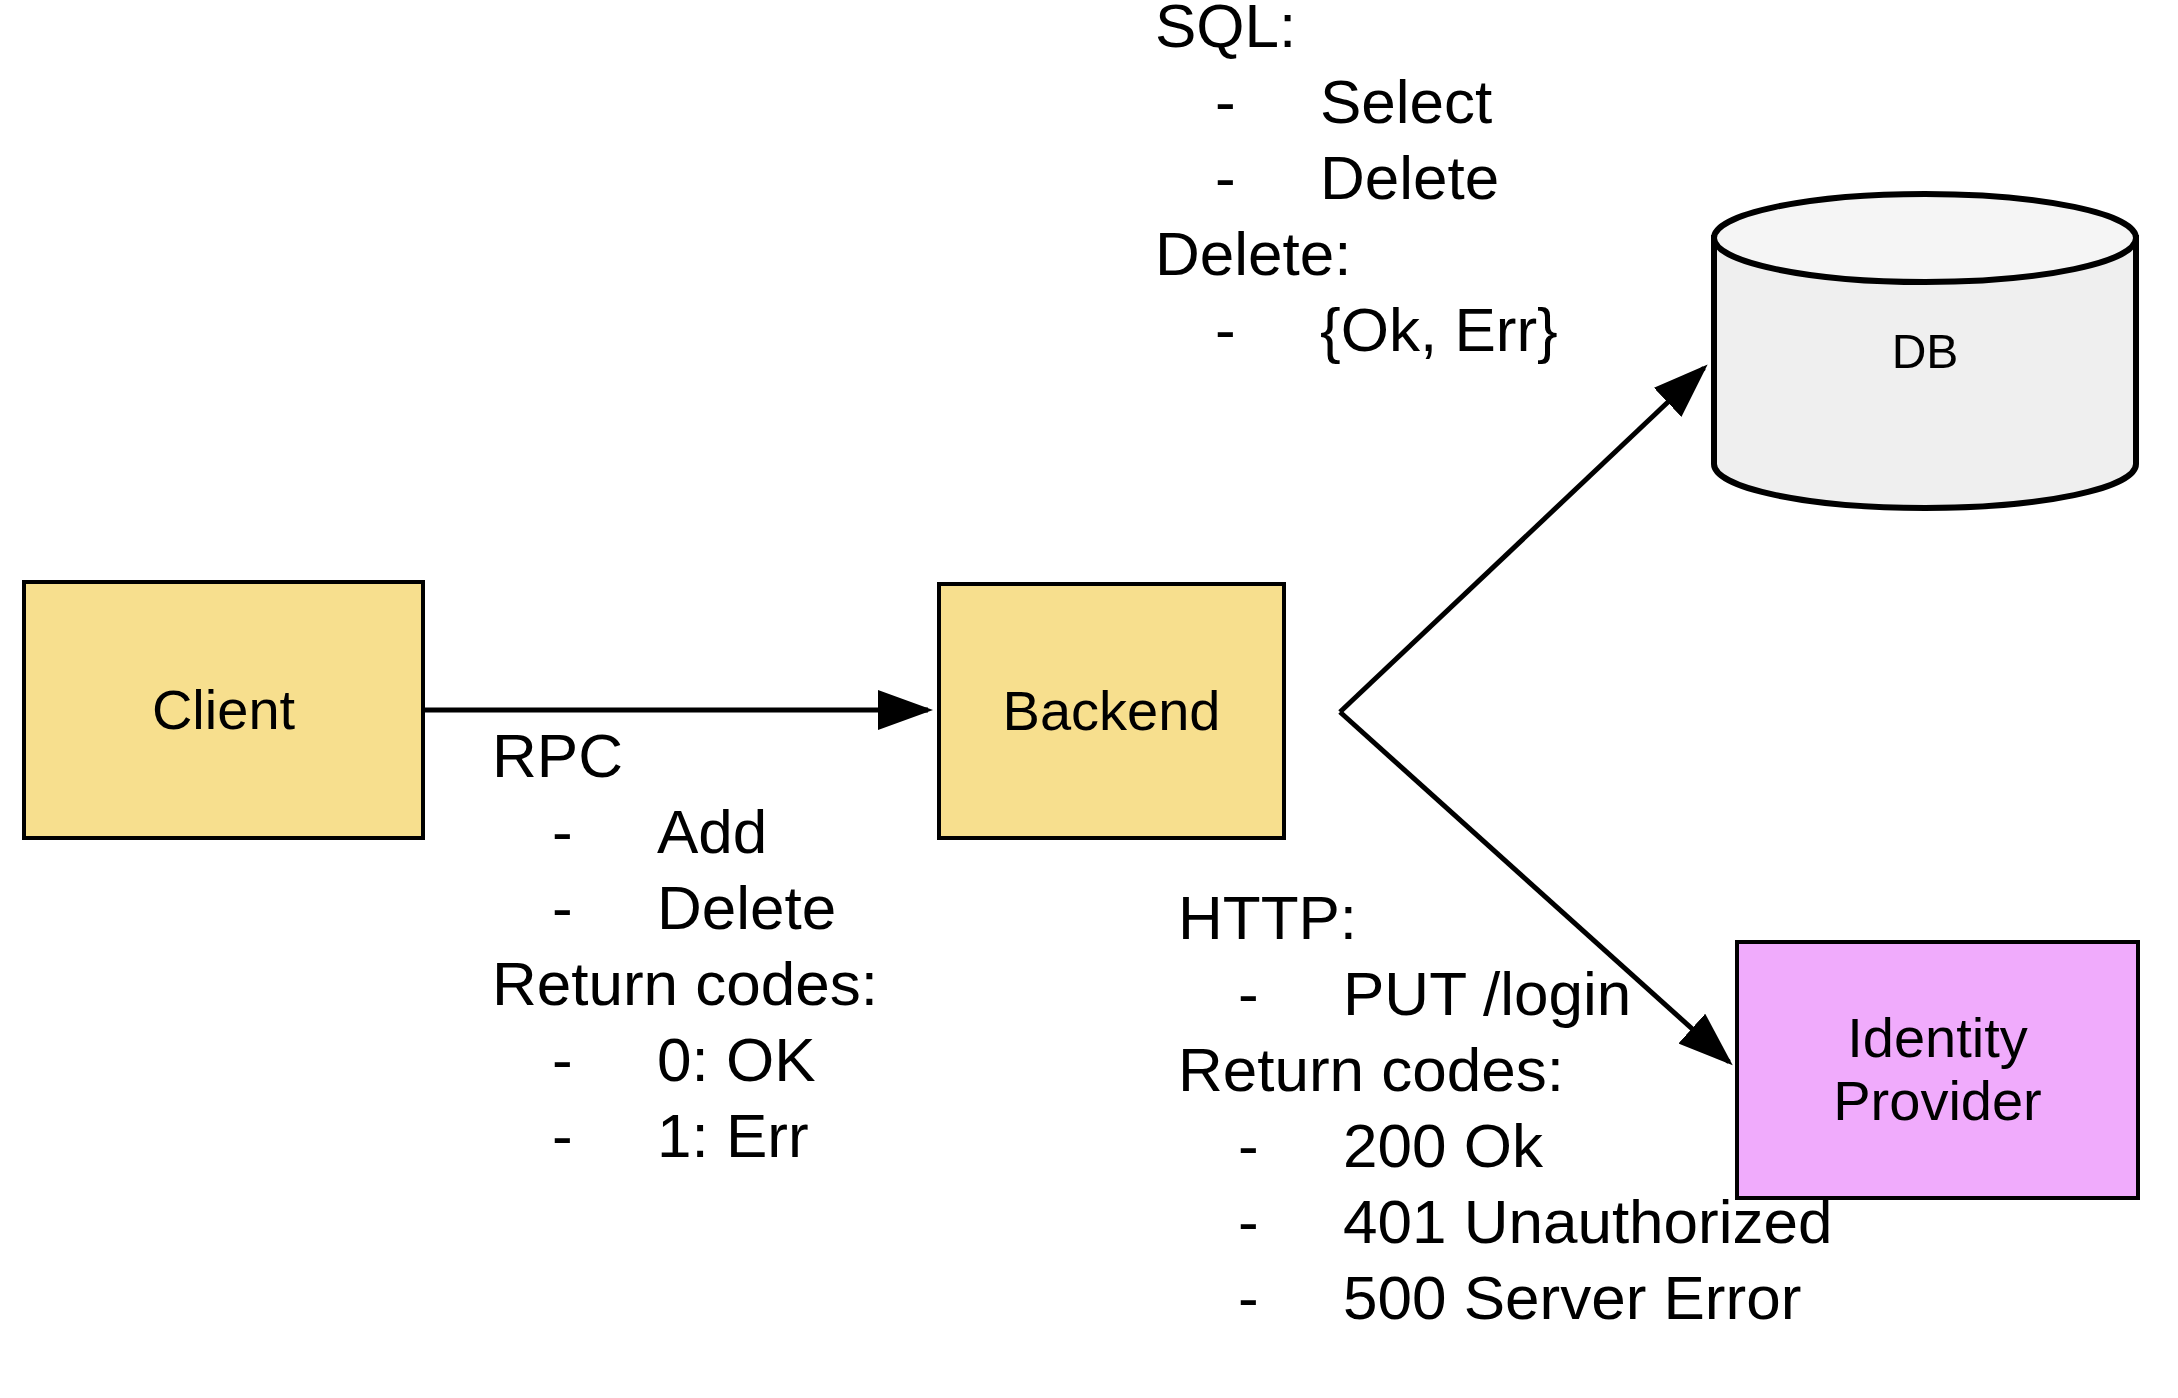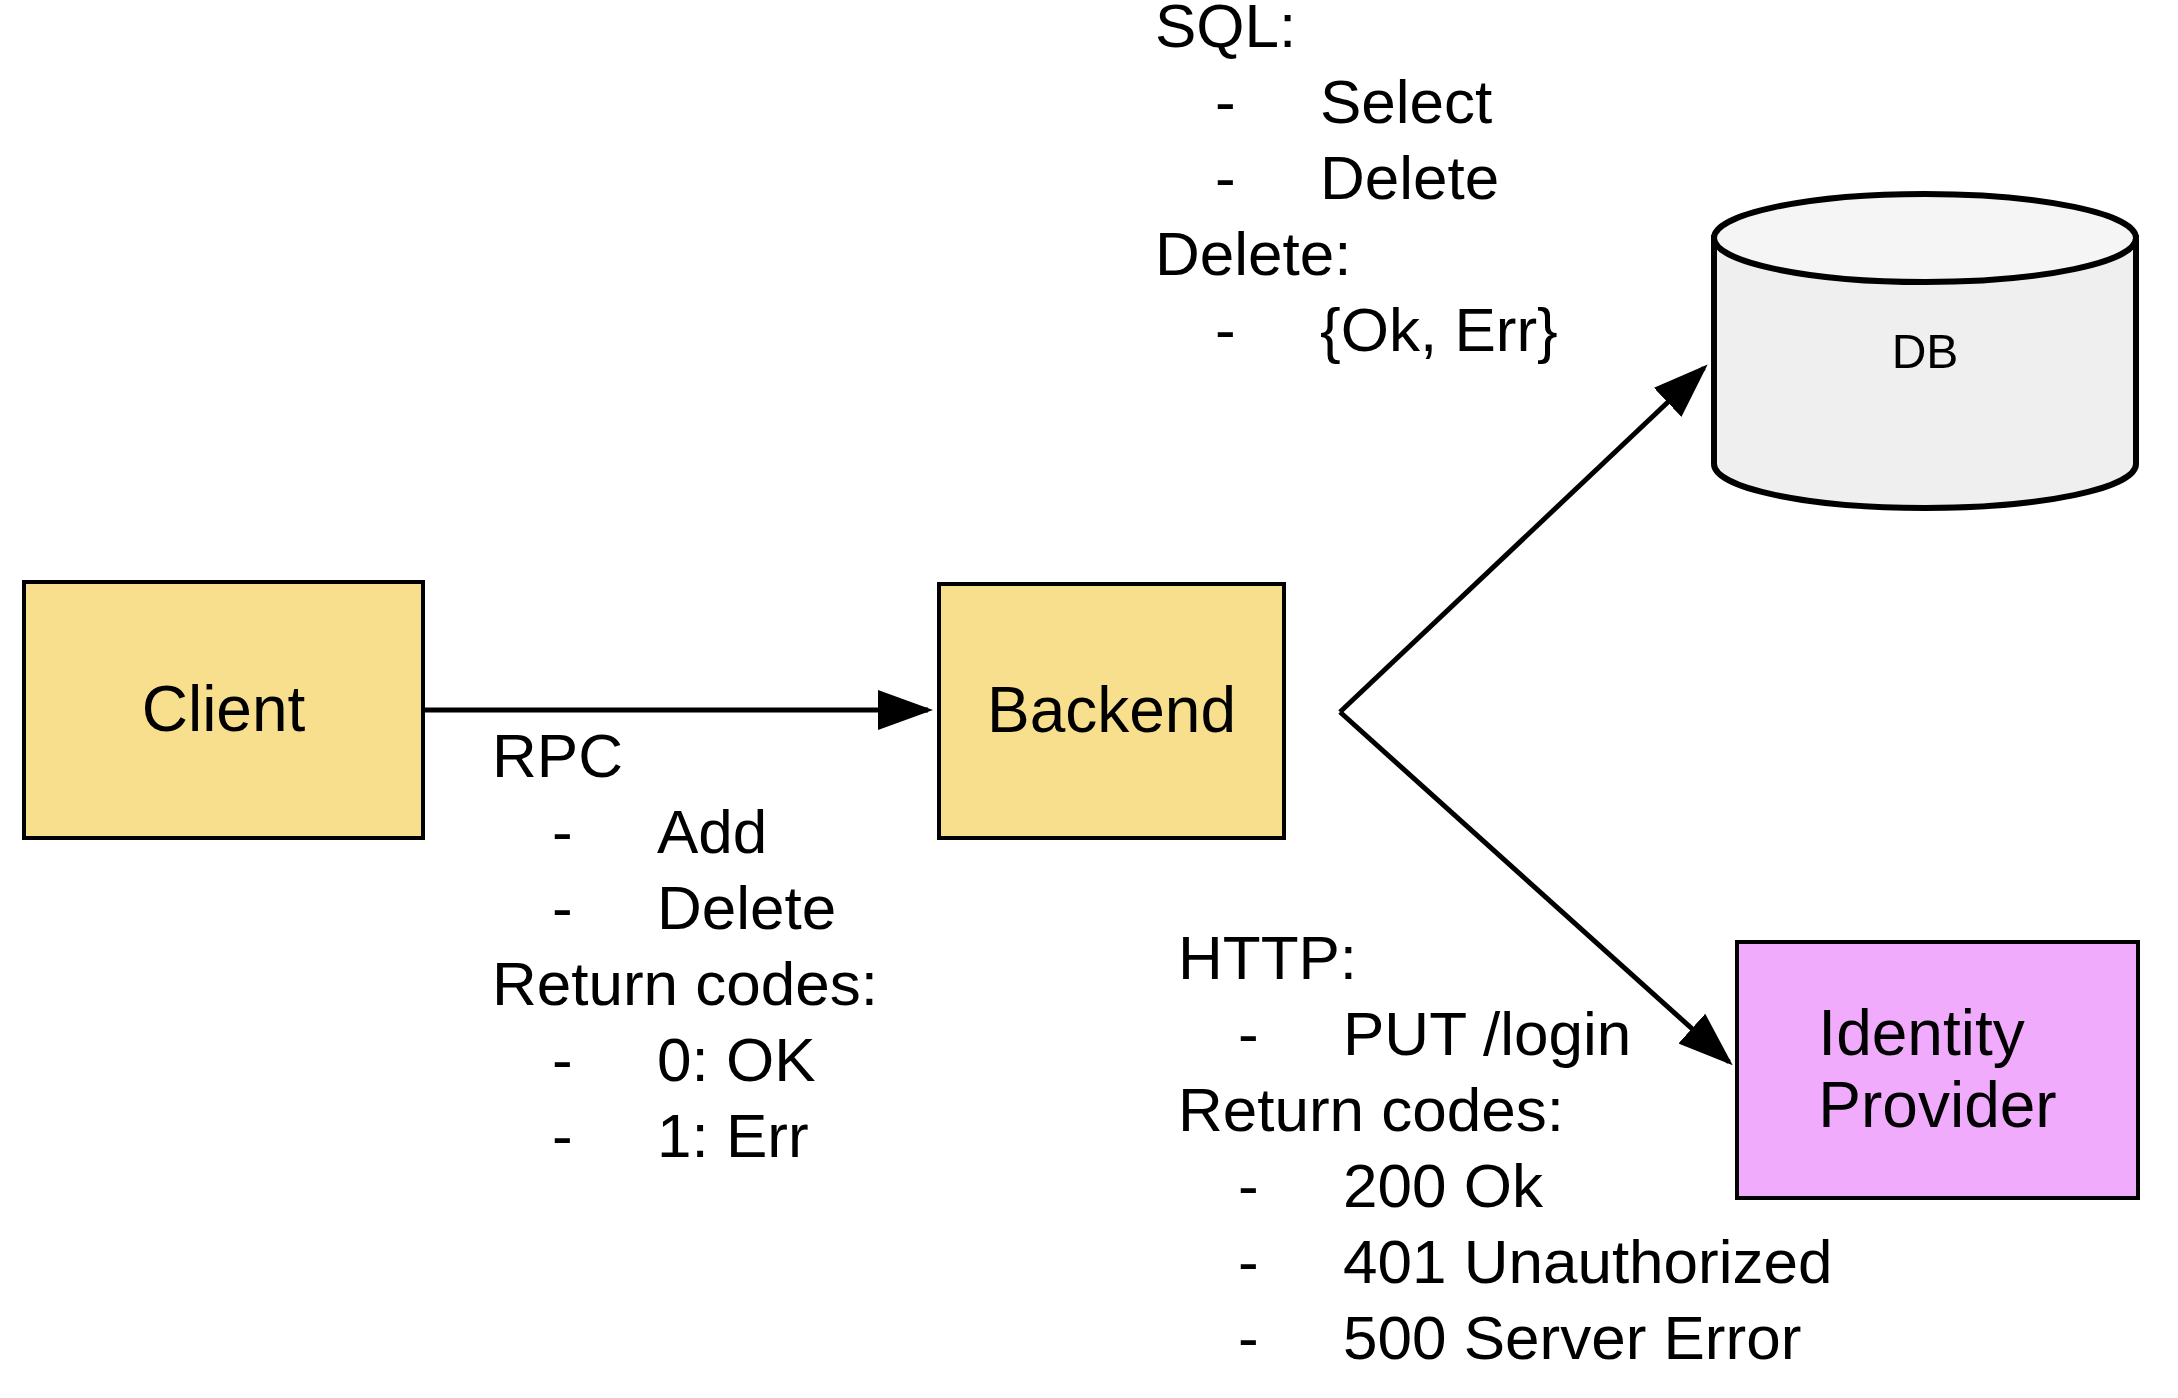--- a/index.html
+++ b/index.html
@@ -19,23 +19,23 @@
     overflow: hidden;
   }
 
   
   .node {
     position: absolute;
     box-sizing: border-box;
     display: flex;
     align-items: center;
     justify-content: center;
-    text-align: left;
+    text-align: center;
     border: 4px solid #000000;
-    font-size: 64px;
+    font-size: 56px;
     line-height: 1.12;
     letter-spacing: 0px;
   }
   #client-node {
     left: 22px;  top: 580px;
     width: 403px; height: 260px;
     background: #F7DF8E;
   }
   #backend-node {
     left: 937px; top: 582px;
@@ -85,21 +85,21 @@
   .annot .bullet-row {
     display: block;
     padding-left: 60px;
   }
   .annot .dash {
     display: inline-block;
     width: 105px;
   }
   #sql-annot  { left: 1155px; top: -12px; }
   #rpc-annot  { left: 492px;  top: 718px; }
-  #http-annot { left: 1178px; top: 920px; }
+  #http-annot { left: 1178px; top: 880px; }
 </style>
 </head>
 <body>
 
 <div id="canvas">
 
   <svg id="connectors" viewBox="0 0 2178 1398" width="2178" height="1398" xmlns="http://www.w3.org/2000/svg">
     <defs>
       <marker id="arrowhead" markerWidth="11" markerHeight="8" refX="10" refY="4" orient="auto" markerUnits="strokeWidth">
         <path d="M0,0 L11,4 L0,8 z" fill="#000000"></path>

